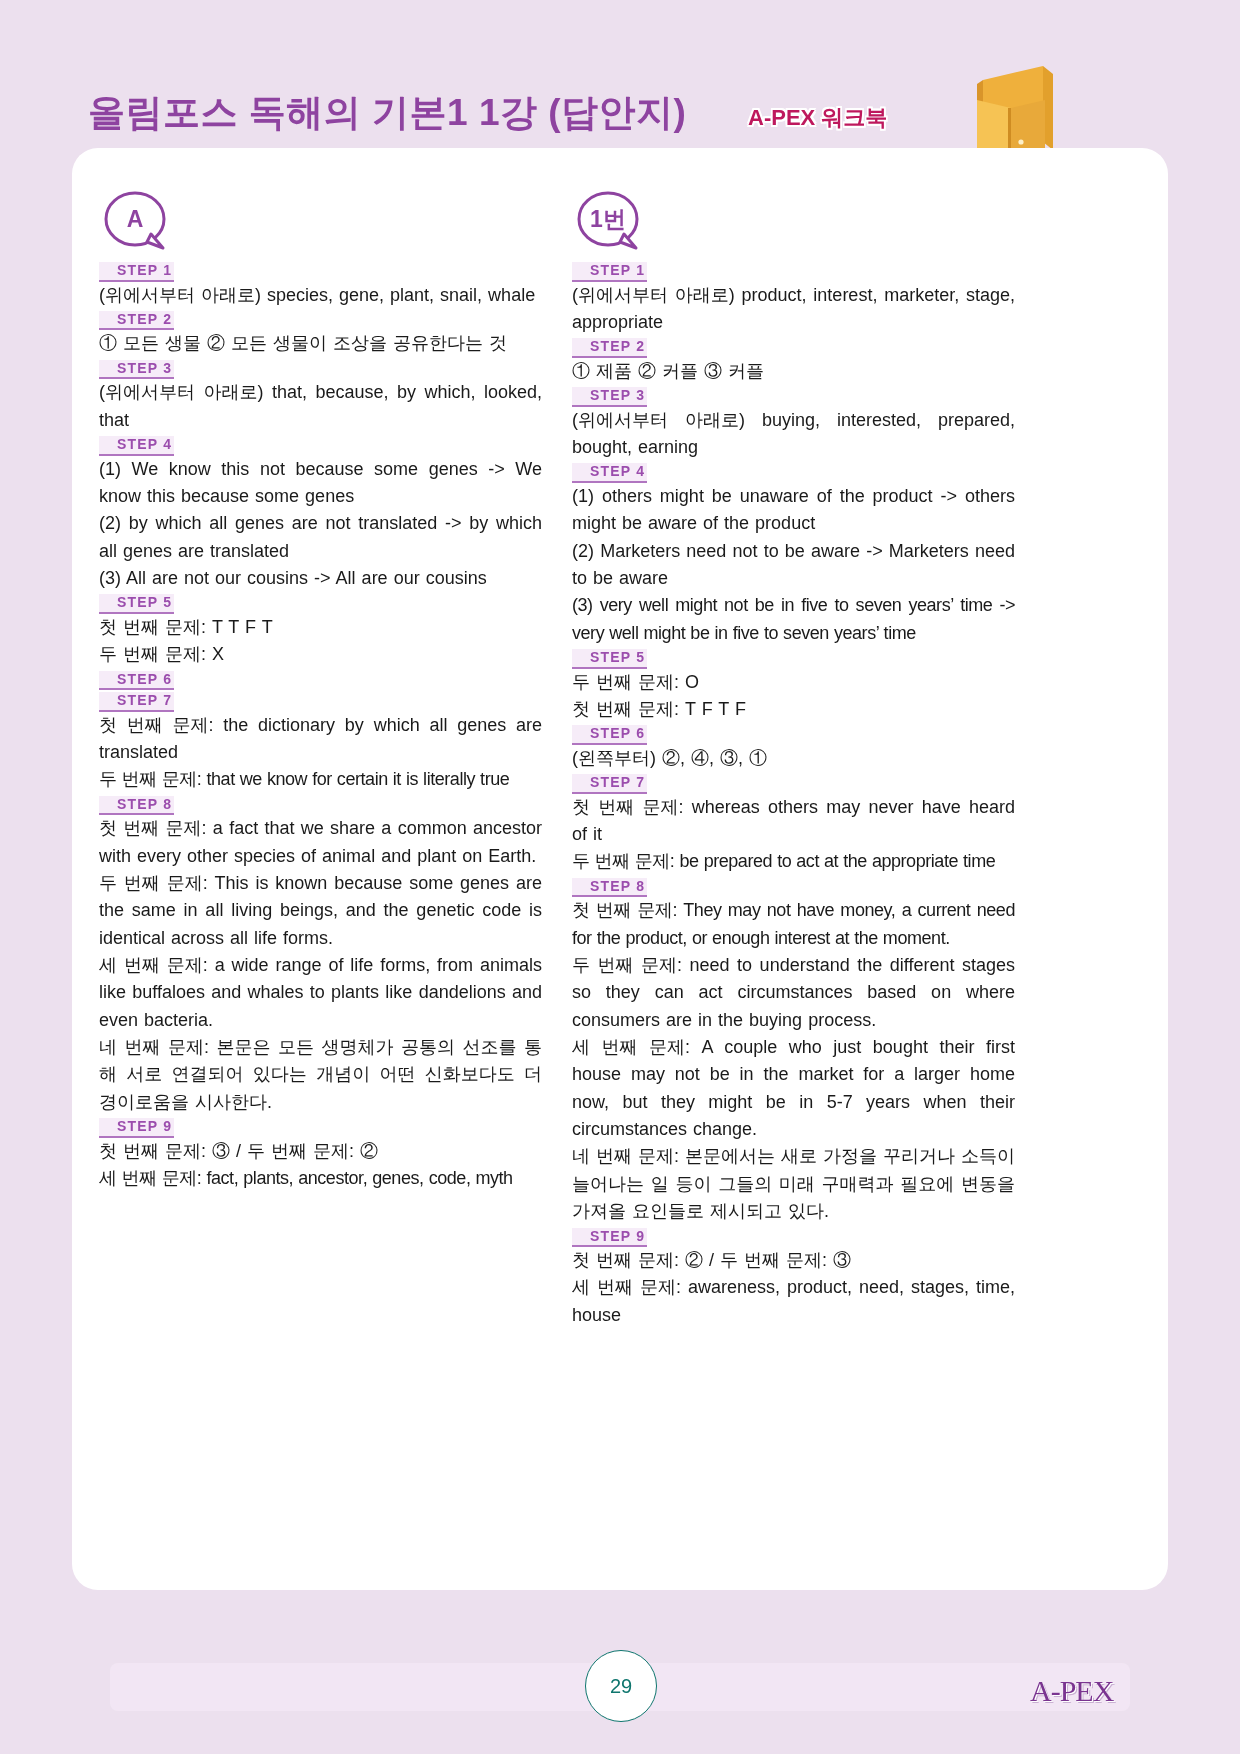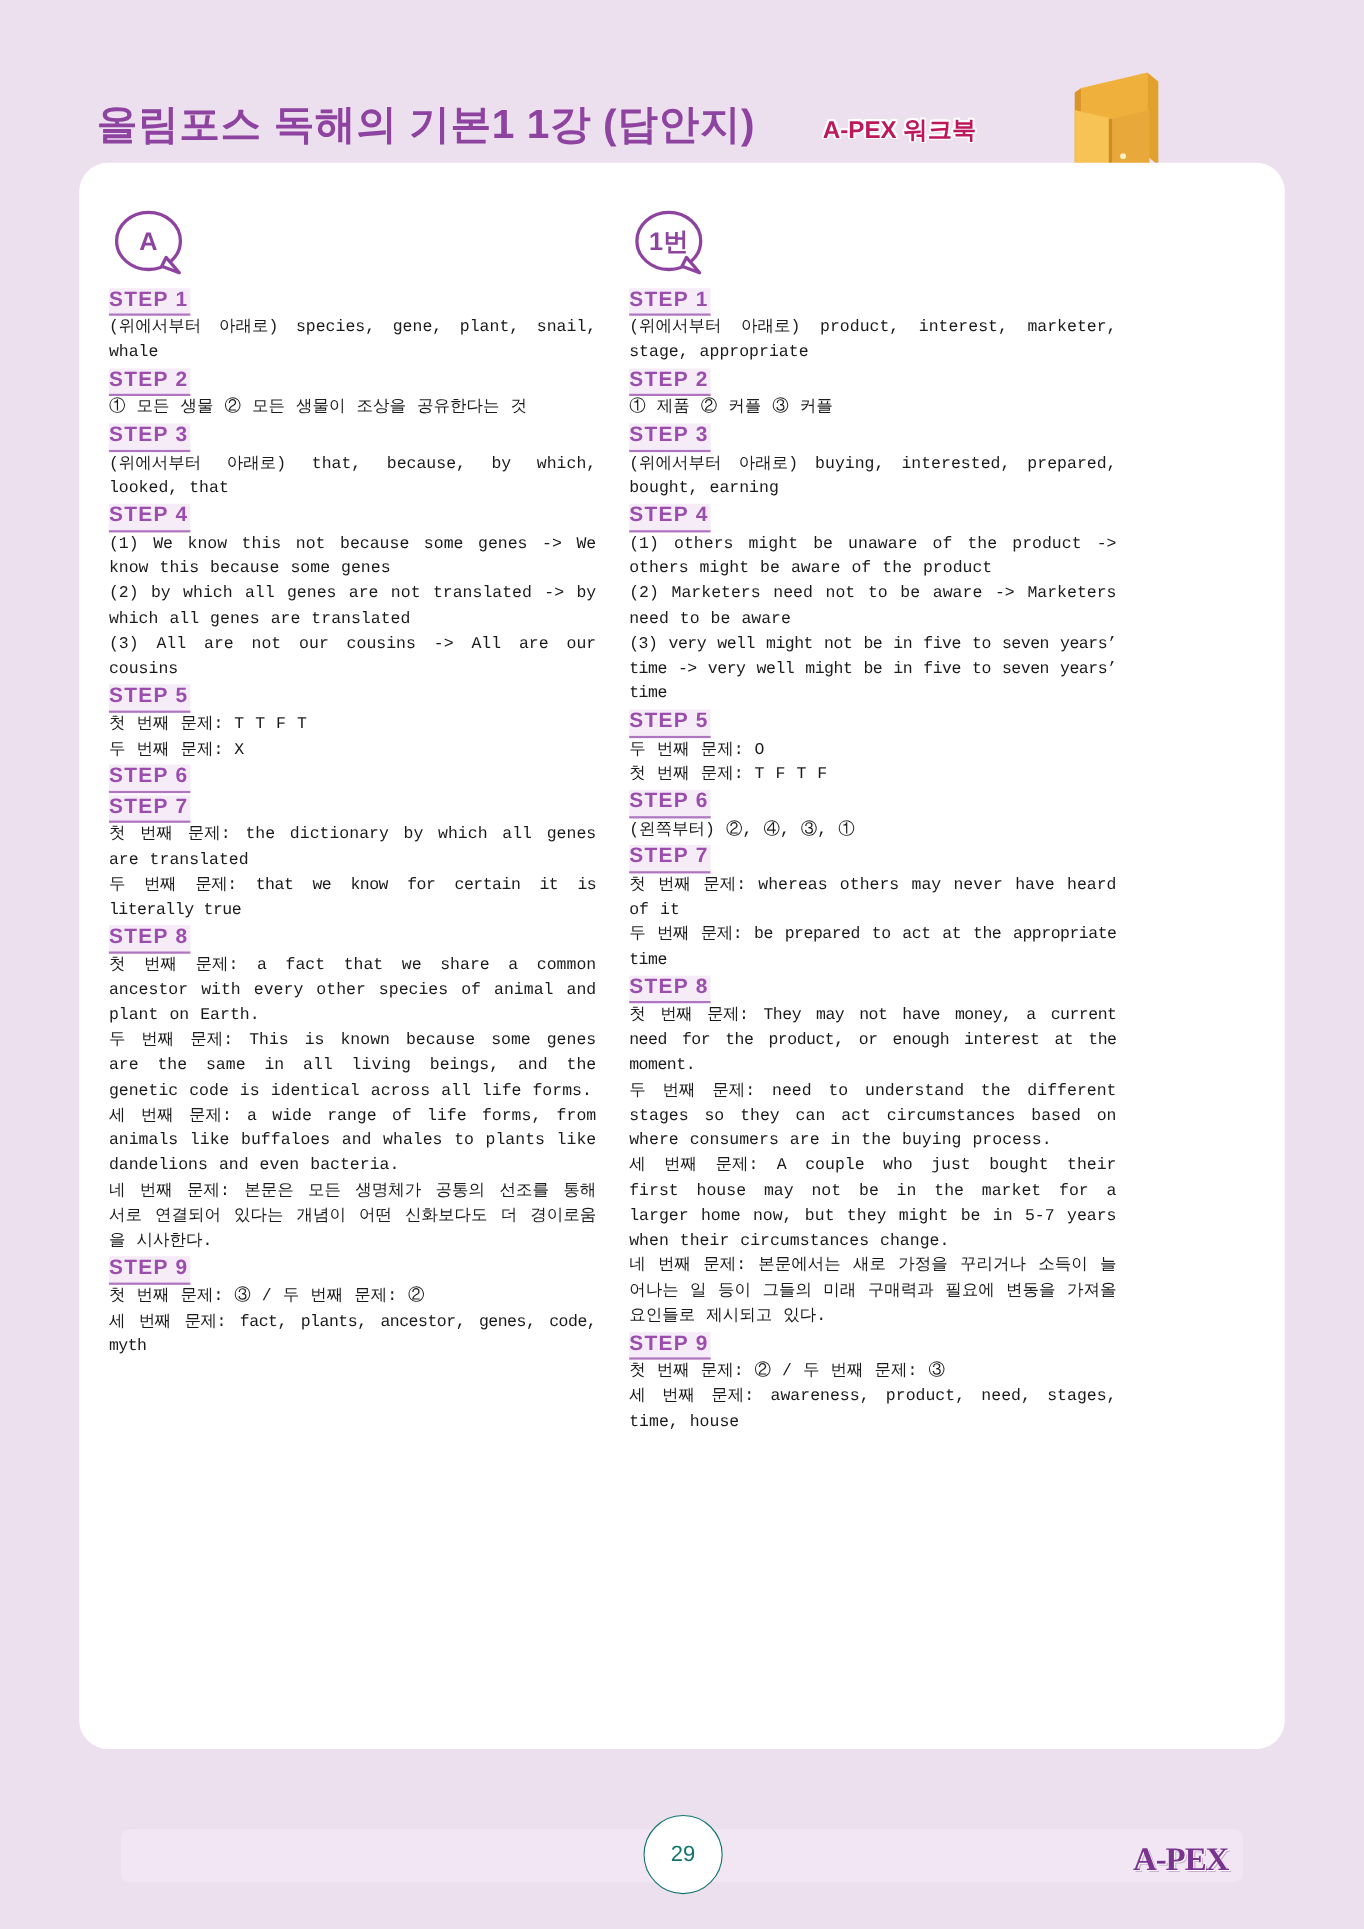--- a/index.html
+++ b/index.html
@@ -78,41 +78,40 @@
     left: 0; top: 0;
     width: 72px; height: 58px;
     display: flex; align-items: center; justify-content: center;
     font-size: 23px; font-weight: 700;
     color: #8e43a0;
   }
 
   
   .step {
     display: inline-block;
-    font-size: 19px;
+    font-size: 14px;
     font-weight: 700;
     color: #9b4dad;
     background: #f6ecf8;
     border-bottom: 2px solid #b075c0;
-    padding: 0 2px 1px 0;
+    padding: 0 2px 1px 18px;
     letter-spacing: 1.2px;
     line-height: 1.18;
     margin-top: 2px;
   }
   .step-row { line-height: 1.25; }
 
   
   .line {
-    font-size: 15px;
+    font-size: 18px;
     color: #1a1a1a;
     line-height: 1.52;
     text-align: justify;
     text-justify: inter-word;
     word-spacing: 1px;
-    font-family: Liberation Mono, monospace;
   }
   .line.cond {
     font-stretch: semi-condensed;
     letter-spacing: -0.45px;
     word-spacing: 0.5px;
   }
   .line.nojust { text-align: left; }
 
   
   .footer-bar {
@@ -131,21 +130,21 @@
     border: 1px solid #0f766e;
     display: flex; align-items: center; justify-content: center;
     font-size: 20px;
     color: #0f766e;
   }
   .footer-logo {
     position: absolute;
     left: 1030px; top: 1674px;
     font-family: "Liberation Serif", serif;
     font-size: 30px;
-    font-weight: 700;
+    font-weight: 400;
     color: #7a3490;
     letter-spacing: -1px;
     text-shadow: 1px 1px 0 #ffffff, 2px 2px 0 #c9b0d2;
   }
 </style>
 </head>
 <body>
 
 <div class="header">
   <div class="header-title">올림포스 독해의 기본1 1강 (답안지)</div>

